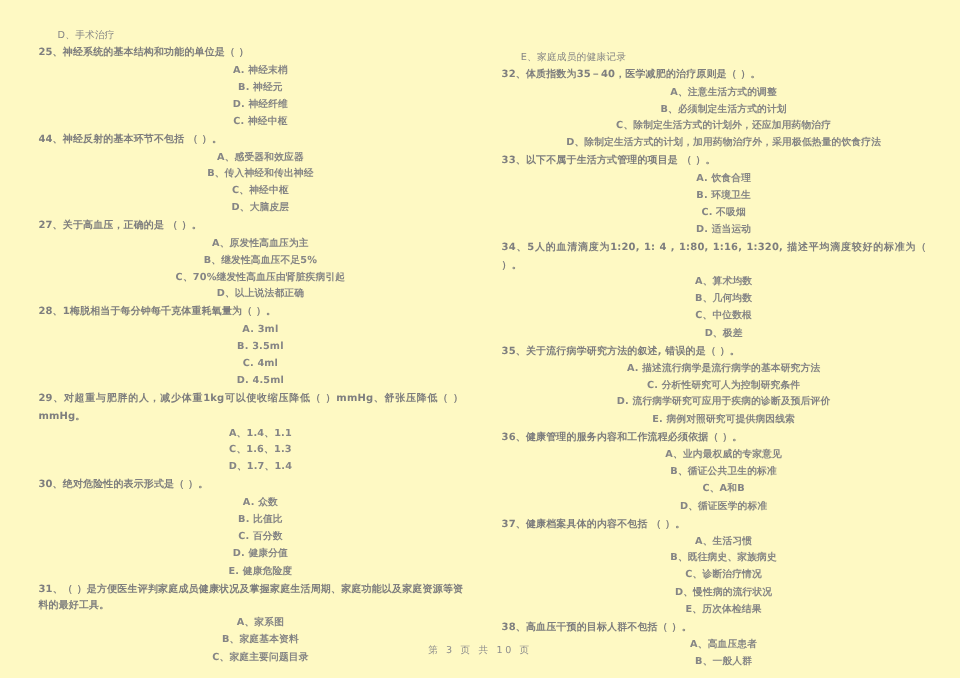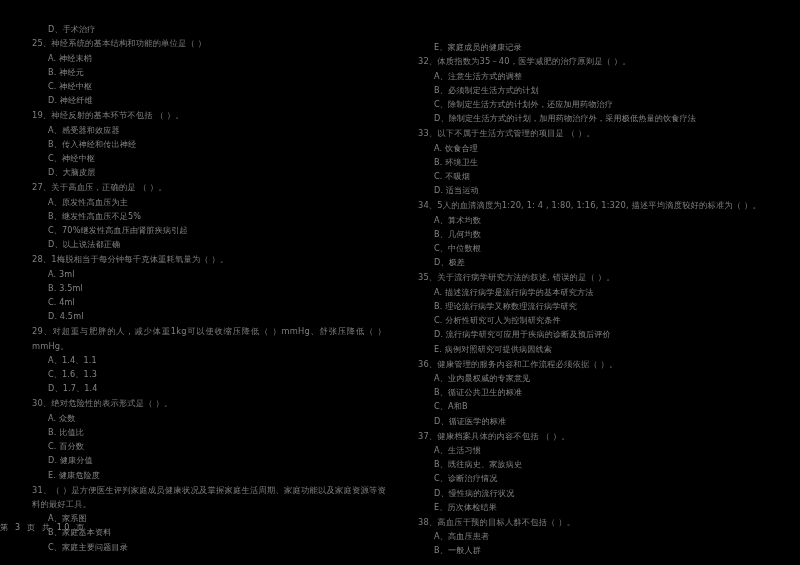--- a/index.html
+++ b/index.html
@@ -11,95 +11,98 @@
     height: 565px;
     background: #ffffff;
     font-family: "DejaVu Sans", "Liberation Sans", sans-serif;
     overflow: hidden;
     position: relative;
   }
   
   #page {
     position: absolute;
     inset: 0;
-    background: #000000;
+    background: #fef9c3;
     color: #8a8a8a;
     filter: blur(0.18px);
   }
   .columns {
     display: flex;
     flex-direction: row;
     padding: 22px 18px 0 18px;
     box-sizing: border-box;
     height: 525px;
     gap: 18px;
   }
   .col {
     width: 368px;
     flex: 0 0 368px;
   }
   .col-right {
     padding-top: 18px;
   }
   .q {
     margin: 0 0 0.5px 0;
+    font-weight: bold;
   }
   .q-stem {
     font-size: 8.3px;
     line-height: 14.3px;
     letter-spacing: 0.15px;
     color: #7e7e7e;
     text-indent: 0;
     padding-left: 14px;
     text-align: justify;
   }
   .opt {
     font-size: 8.1px;
     line-height: 14.3px;
     letter-spacing: 0.15px;
     color: #858585;
     padding-left: 30px;
+    text-align: center;
   }
   .opt-lead {
     font-size: 8.1px;
     line-height: 14.3px;
     letter-spacing: 0.15px;
     color: #858585;
     padding-left: 30px;
   }
   .footer {
     position: absolute;
     left: 0;
     right: 0;
-    bottom: 32px;
+    bottom: 18px;
+    text-align: center;
     font-size: 8px;
     letter-spacing: 2.2px;
     color: #8d8d8d;
   }
 </style>
 </head>
 <body>
 
 <div id="page">
 
   <div class="columns">
 
     <div class="col col-left">
       <div class="opt-lead">D、手术治疗</div>
 
       <div class="q">
         <div class="q-stem">25、神经系统的基本结构和功能的单位是（      ）</div>
         <div class="opt">A. 神经末梢</div>
         <div class="opt">B. 神经元</div>
+        <div class="opt">D. 神经纤维</div>
         <div class="opt">C. 神经中枢</div>
-        <div class="opt">D. 神经纤维</div>
-      </div>
-
-      <div class="q">
-        <div class="q-stem">19、神经反射的基本环节不包括 （      ）。</div>
+      </div>
+
+      <div class="q">
+        <div class="q-stem">44、神经反射的基本环节不包括 （      ）。</div>
         <div class="opt">A、感受器和效应器</div>
         <div class="opt">B、传入神经和传出神经</div>
         <div class="opt">C、神经中枢</div>
         <div class="opt">D、大脑皮层</div>
       </div>
 
       <div class="q">
         <div class="q-stem">27、关于高血压，正确的是 （      ）。</div>
         <div class="opt">A、原发性高血压为主</div>
         <div class="opt">B、继发性高血压不足5%</div>
@@ -163,21 +166,20 @@
         <div class="q-stem">34、5人的血清滴度为1:20, 1: 4 , 1:80, 1:16, 1:320, 描述平均滴度较好的标准为（      ）。</div>
         <div class="opt">A、算术均数</div>
         <div class="opt">B、几何均数</div>
         <div class="opt">C、中位数根</div>
         <div class="opt">D、极差</div>
       </div>
 
       <div class="q">
         <div class="q-stem">35、关于流行病学研究方法的叙述, 错误的是（      ）。</div>
         <div class="opt">A. 描述流行病学是流行病学的基本研究方法</div>
-        <div class="opt">B. 理论流行病学又称数理流行病学研究</div>
         <div class="opt">C. 分析性研究可人为控制研究条件</div>
         <div class="opt">D. 流行病学研究可应用于疾病的诊断及预后评价</div>
         <div class="opt">E. 病例对照研究可提供病因线索</div>
       </div>
 
       <div class="q">
         <div class="q-stem">36、健康管理的服务内容和工作流程必须依据（        ）。</div>
         <div class="opt">A、业内最权威的专家意见</div>
         <div class="opt">B、循证公共卫生的标准</div>
         <div class="opt">C、A和B</div>

